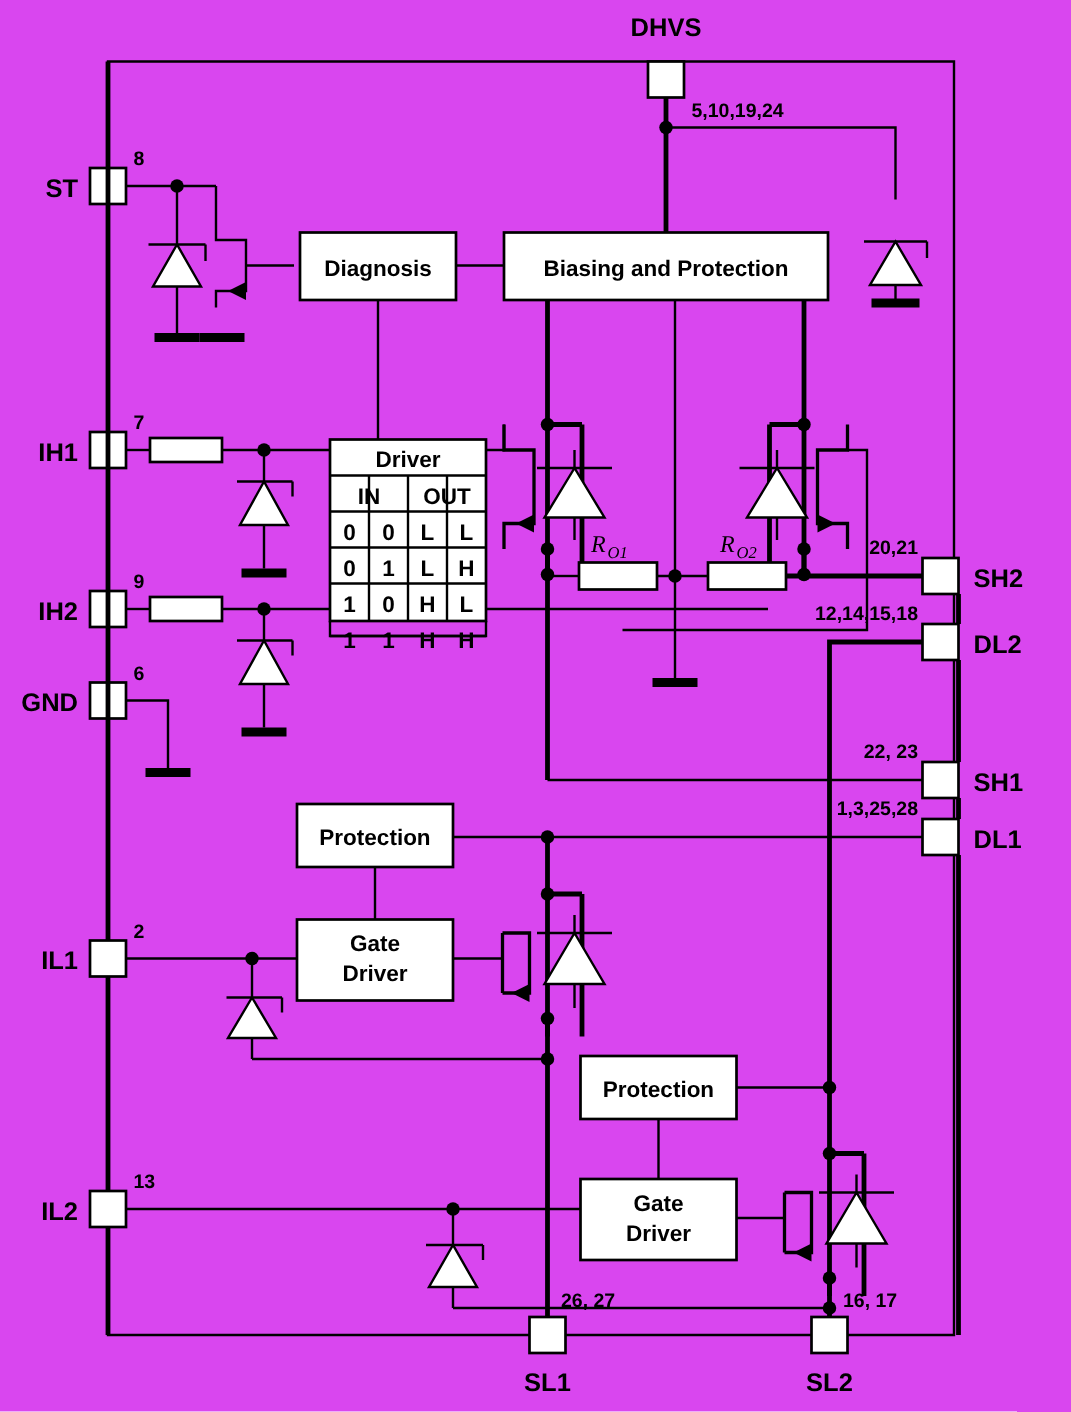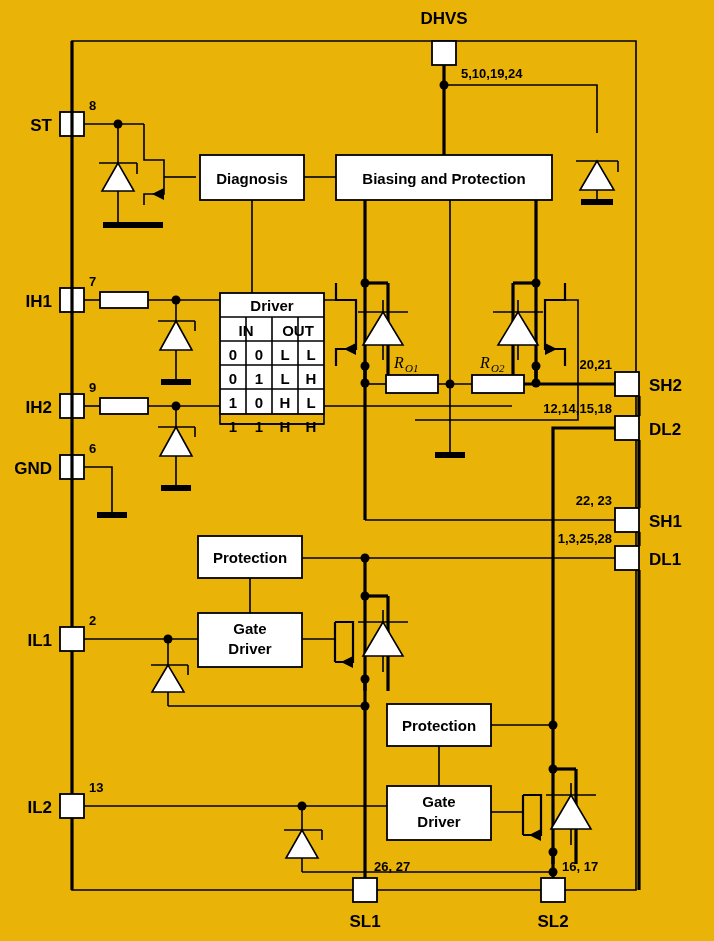--- a/index.html
+++ b/index.html
@@ -2,21 +2,21 @@
 <html><head>
 <meta charset="utf-8">
 <title>Block Diagram</title>
 <style>
   html,body{margin:0;padding:0;background:#ffffff;}
   body{
     width:714px;height:941px;
     font-family:"Liberation Sans", sans-serif;
     -webkit-font-smoothing:antialiased;
   }
-  #diagram-root{position:relative;width:714px;height:941px;overflow:hidden;background:#eab308;}
+  #diagram-root{position:relative;width:714px;height:941px;overflow:hidden;background:#d946ef;}
   svg#schematic{position:absolute;left:0;top:0;width:714px;height:941px;display:block;}
 
   
   .pin-label{font-family:"Liberation Sans",sans-serif;font-size:17px;font-weight:bold;fill:#000;}
   .pin-num{font-family:"Liberation Sans",sans-serif;font-size:13px;font-weight:bold;fill:#000;}
   .block-label{font-family:"Liberation Sans",sans-serif;font-size:15px;font-weight:bold;fill:#000;}
   .tbl-head{font-family:"Liberation Sans",sans-serif;font-size:15px;font-weight:bold;fill:#000;}
   .tbl-cell{font-family:"Liberation Sans",sans-serif;font-size:15px;font-weight:bold;fill:#000;}
   .res-label{font-family:"Liberation Serif",serif;font-size:16px;font-style:italic;fill:#000;}
   .res-sub{font-family:"Liberation Serif",serif;font-size:11px;font-style:italic;fill:#000;}

